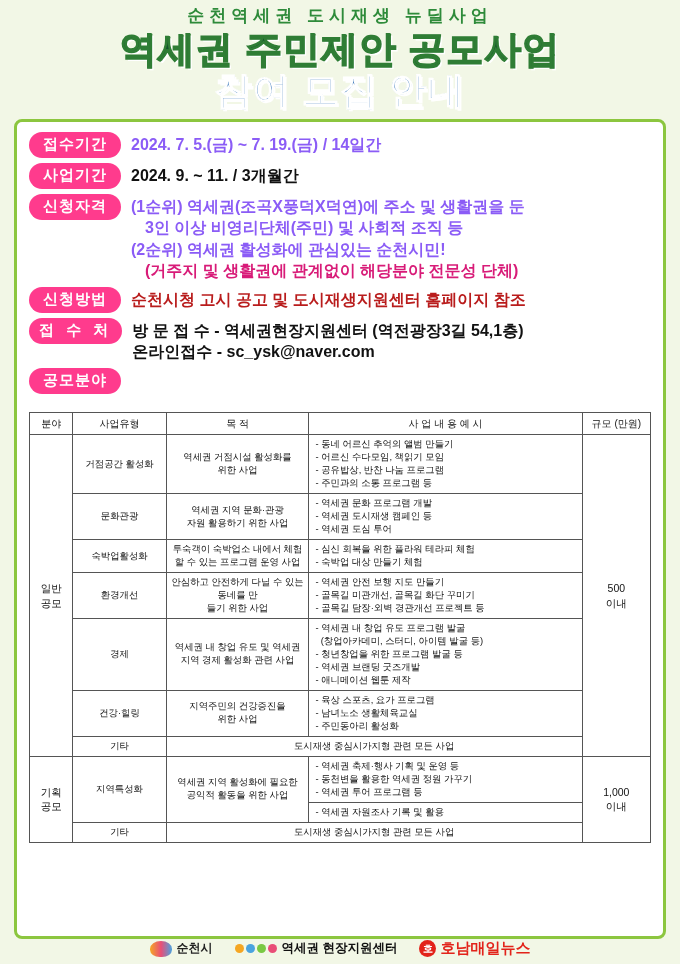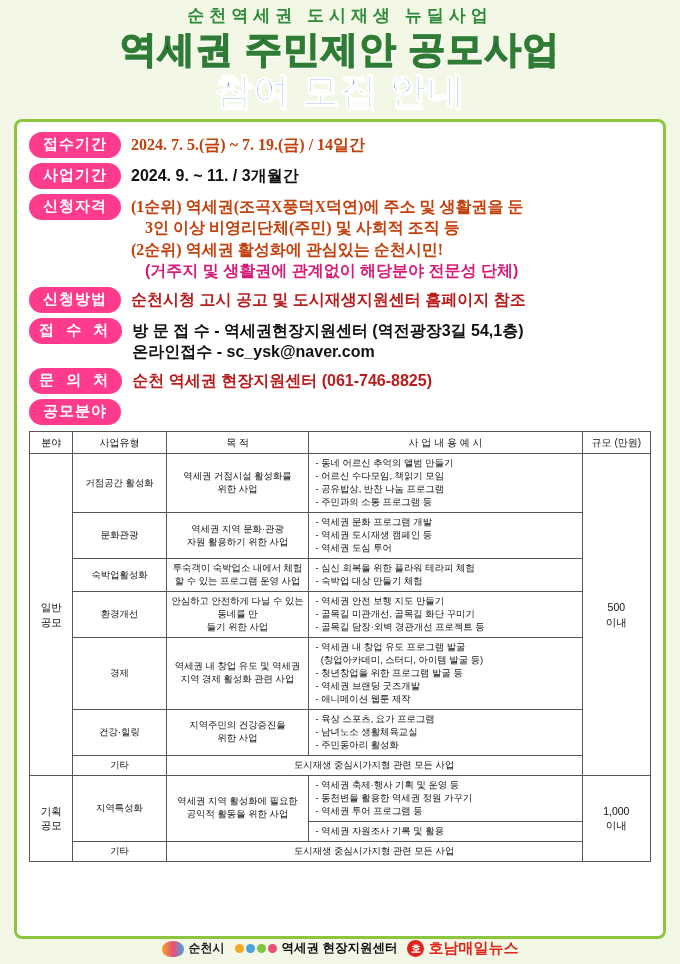--- a/index.html
+++ b/index.html
@@ -80,29 +80,29 @@
   }
   .tag.wide { letter-spacing: 4px; }
   .val {
     flex: 1 1 auto;
     font-size: 16px;
     font-weight: bold;
     color: #111111;
     line-height: 1.34;
     padding-top: 2px;
   }
-  .val .red { color: #c2410c; font-family: Liberation Serif, serif; }
+  .val .red { color: #8b5cf6; }
   .val .blue { color: #b91c1c; }
   .val .black { color: #111111; }
   .val .magenta { color: #d81b78; }
   .val .line { display: block; }
   .val .indent { padding-left: 14px; }
 
   
-  .tbl-wrap { margin-top: 6px; }
+  .tbl-wrap { margin-top: 18px; }
   table {
     width: 100%;
     border-collapse: collapse;
     font-size: 9.4px;
     color: #111111;
   }
   th, td {
     border: 1px solid #555555;
     padding: 3px 4px;
     vertical-align: middle;
@@ -124,21 +124,21 @@
   .scale { font-size: 10.5px; line-height: 1.35; }
   td .li { display: block; white-space: nowrap; }
 
   
   .footer {
     position: absolute;
     left: 0; right: 0; bottom: 6px;
     display: flex;
     align-items: center;
     justify-content: center;
-    gap: 10px;
+    gap: 22px;
   }
   .footer .f-left, .footer .f-right {
     display: flex; flex-direction: column; align-items: center;
   }
   .f-row { display: flex; align-items: center; gap: 5px; }
   .city-mark {
     font-size: 12px; font-weight: bold; color: #222222;
     display: flex; align-items: center; gap: 3px;
   }
   .dots { display: inline-flex; gap: 2px; align-items: flex-end; }
@@ -213,26 +213,20 @@
       </div>
 
       <div class="row">
         <div class="tag wide">접 수 처</div>
         <div class="val">
           <span class="line black">방 문 접 수 - 역세권현장지원센터 (역전광장3길 54,1층)</span>
           <span class="line black">온라인접수 - sc_ysk@naver.com</span>
         </div>
       </div>
 
-      <div class="row">
-        <div class="tag wide">문 의 처</div>
-        <div class="val">
-          <span class="blue">순천 역세권 현장지원센터 (061-746-8825)</span>
-        </div>
-      </div>
 
       <div class="row">
         <div class="tag">공모분야</div>
         <div class="val"></div>
       </div>
 
     </div>
 
     <div class="tbl-wrap">
       <table>

